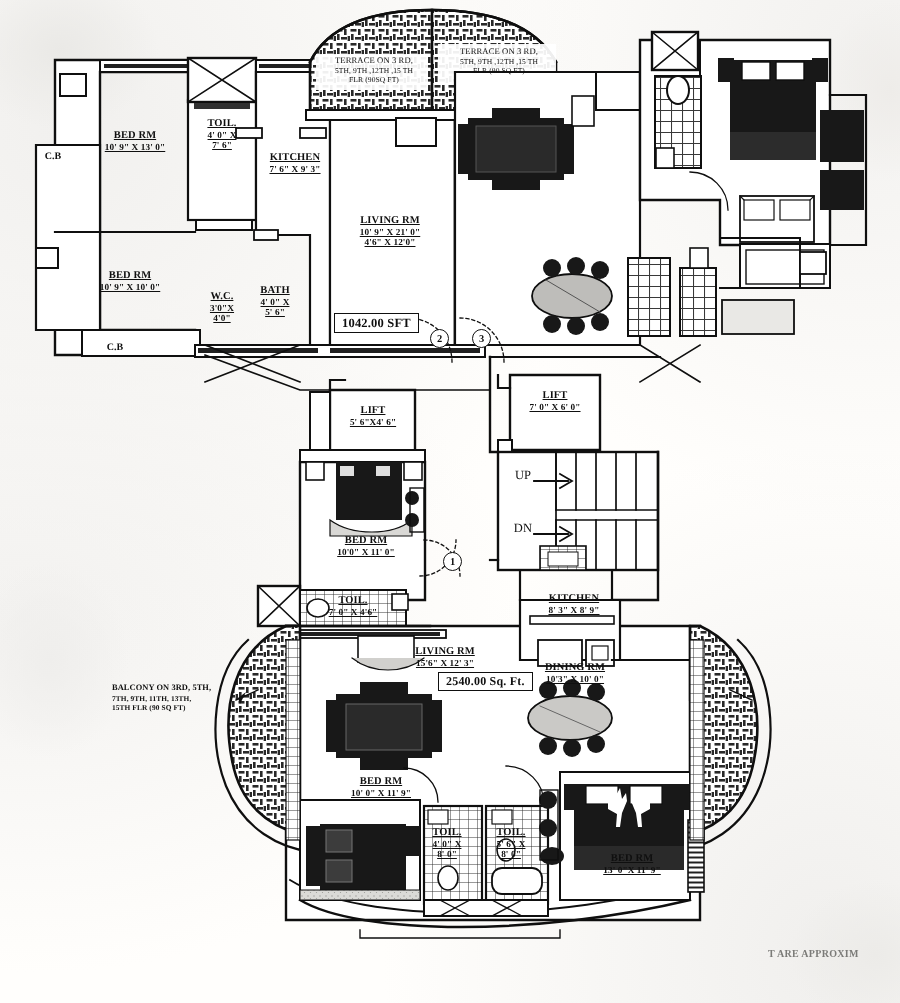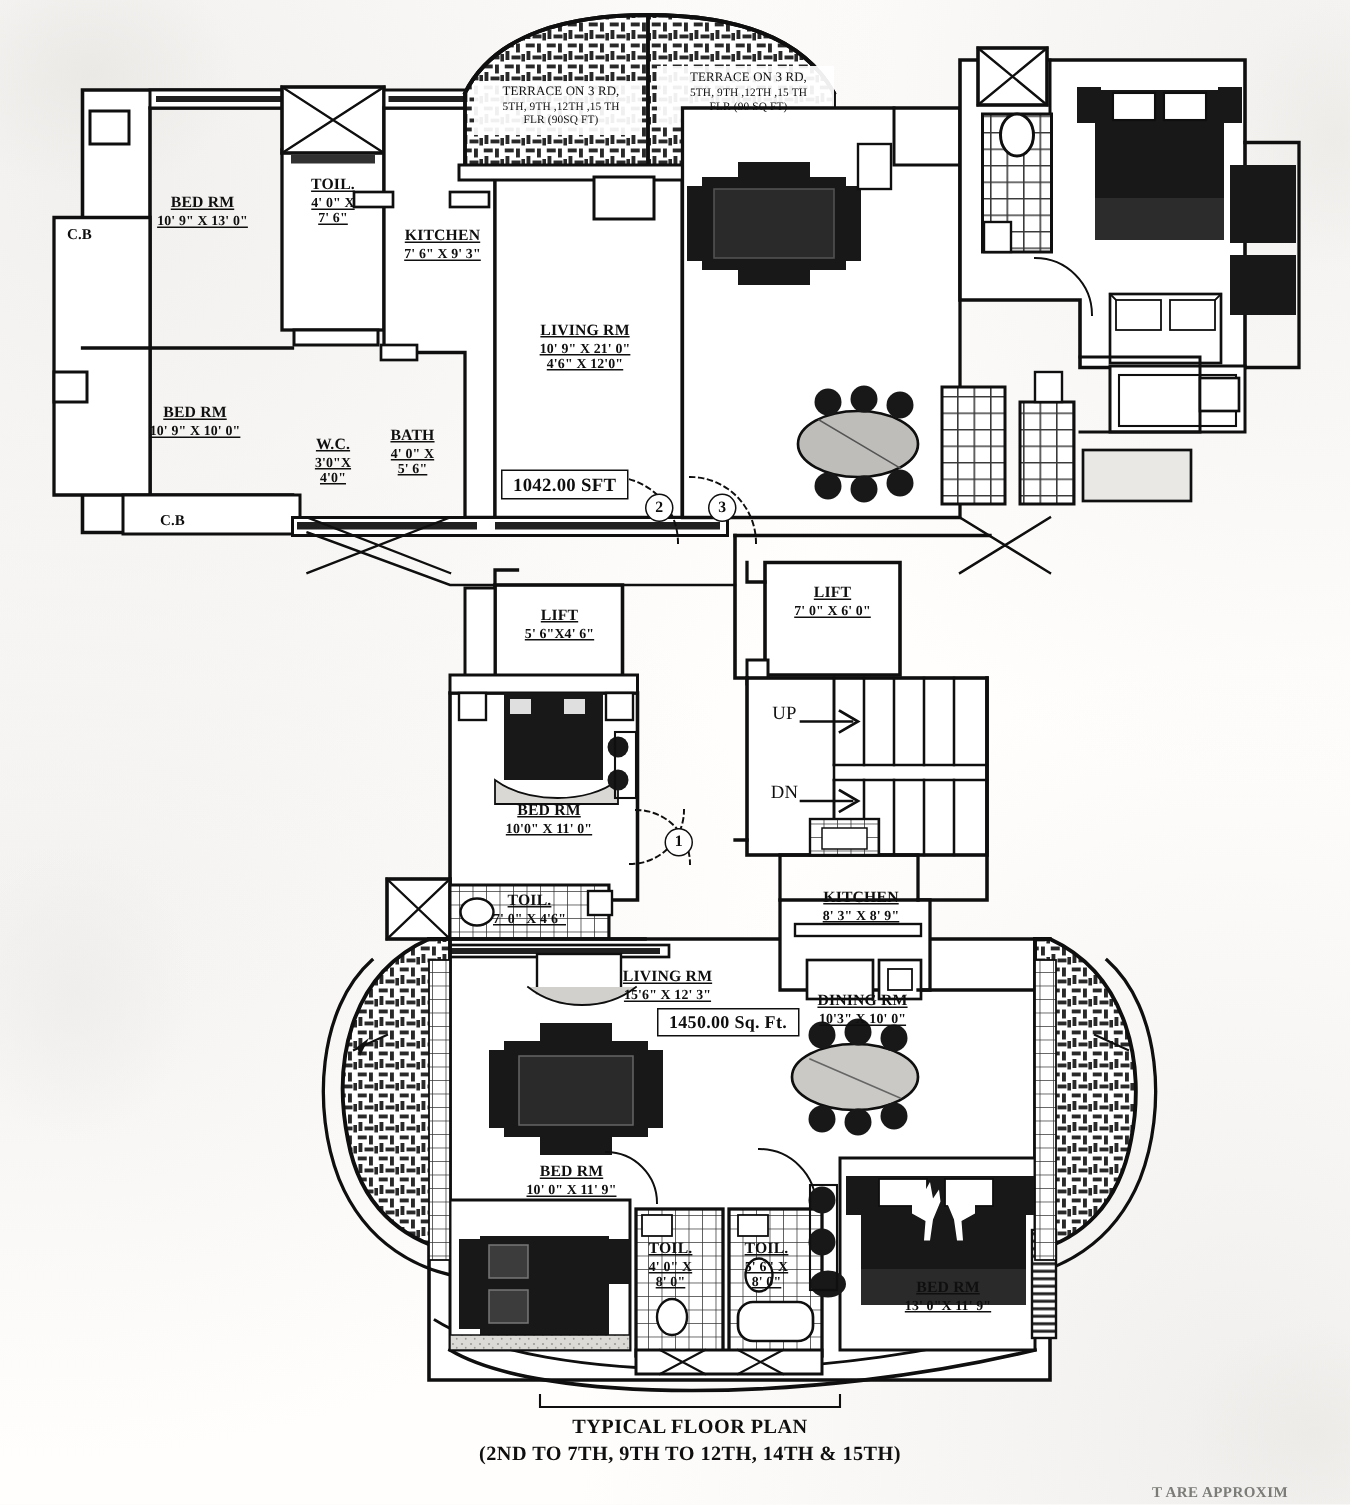--- a/index.html
+++ b/index.html
@@ -449,37 +449,38 @@
     <span class="l2 rmdim">5' 6" X</span>
     <span class="l3 rmdim">8' 0"</span>
   </div>
 
   <div class="lbl rmname" style="left:577px;top:853px;width:110px;">
     <span class="l1">BED RM</span>
     <span class="l2 rmdim">13' 0"X 11' 9"</span>
   </div>
 
   <div class="lbl boxed" style="left:438px;top:672px;font-size:12px;">
-    <span>1450.00 Sq. Ft.</span>
-  </div>
-
+    <span>2540.00 Sq. Ft.</span>
+  </div>
+
+  <div class="lbl balc" style="left:112px;top:683px;width:140px;text-align:left;">
+    <span class="l1">BALCONY ON 3RD, 5TH,</span>
+    <span class="l2">7TH, 9TH, 11TH, 13TH,</span>
+    <span class="l3">15TH FLR (90 SQ FT)</span>
+  </div>
 
 
   <div class="circnum" style="left:443px;top:552px;">
     <span>1</span>
   </div>
   <div class="circnum" style="left:430px;top:329px;">
     <span>2</span>
   </div>
   <div class="circnum" style="left:472px;top:329px;">
     <span>3</span>
   </div>
 
-  <div class="lbl title" style="left:250px;top:942px;width:420px;">
-    <span class="l1">TYPICAL FLOOR PLAN</span>
-    <span class="l2" style="font-size:1em;">(2ND TO 7TH, 9TH TO 12TH, 14TH &amp; 15TH)</span>
-  </div>
-
-  <div class="bottomcut" style="left:768px;top:990px;text-align:center;">
+
+  <div class="bottomcut" style="left:768px;top:948px;text-align:center;">
     <span>T ARE APPROXIM</span>
   </div>
 
 </div>
 
 </body></html>

